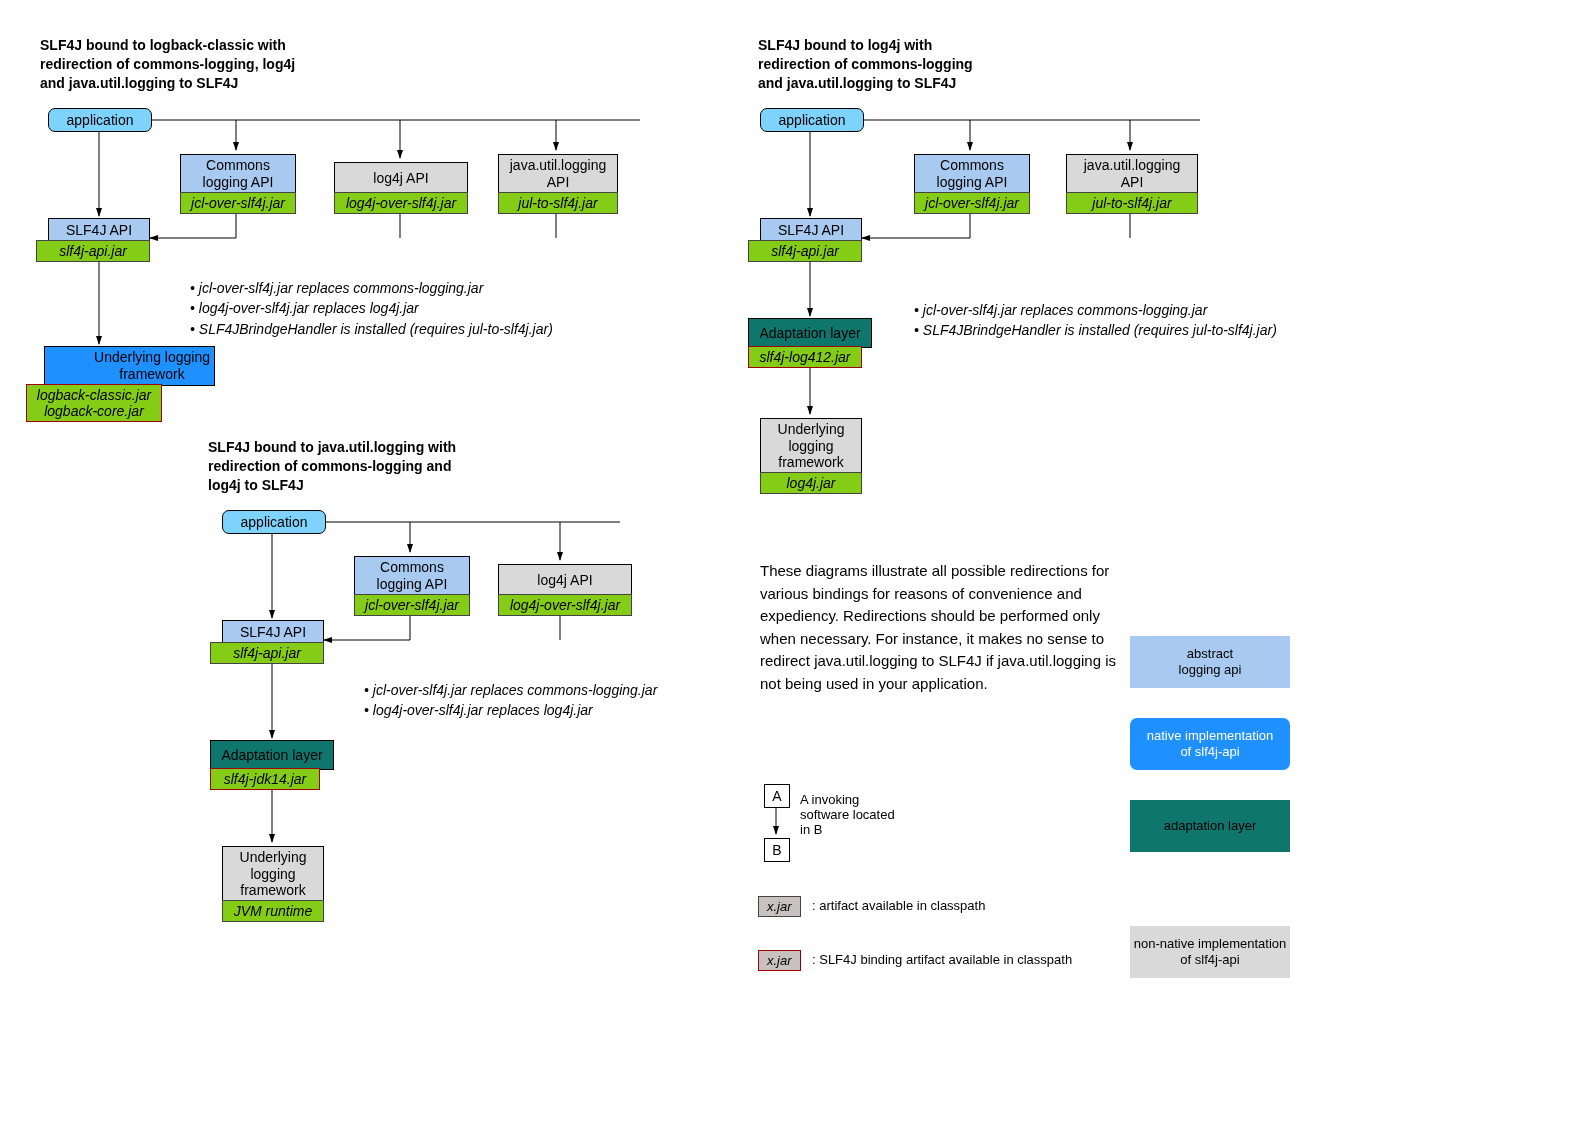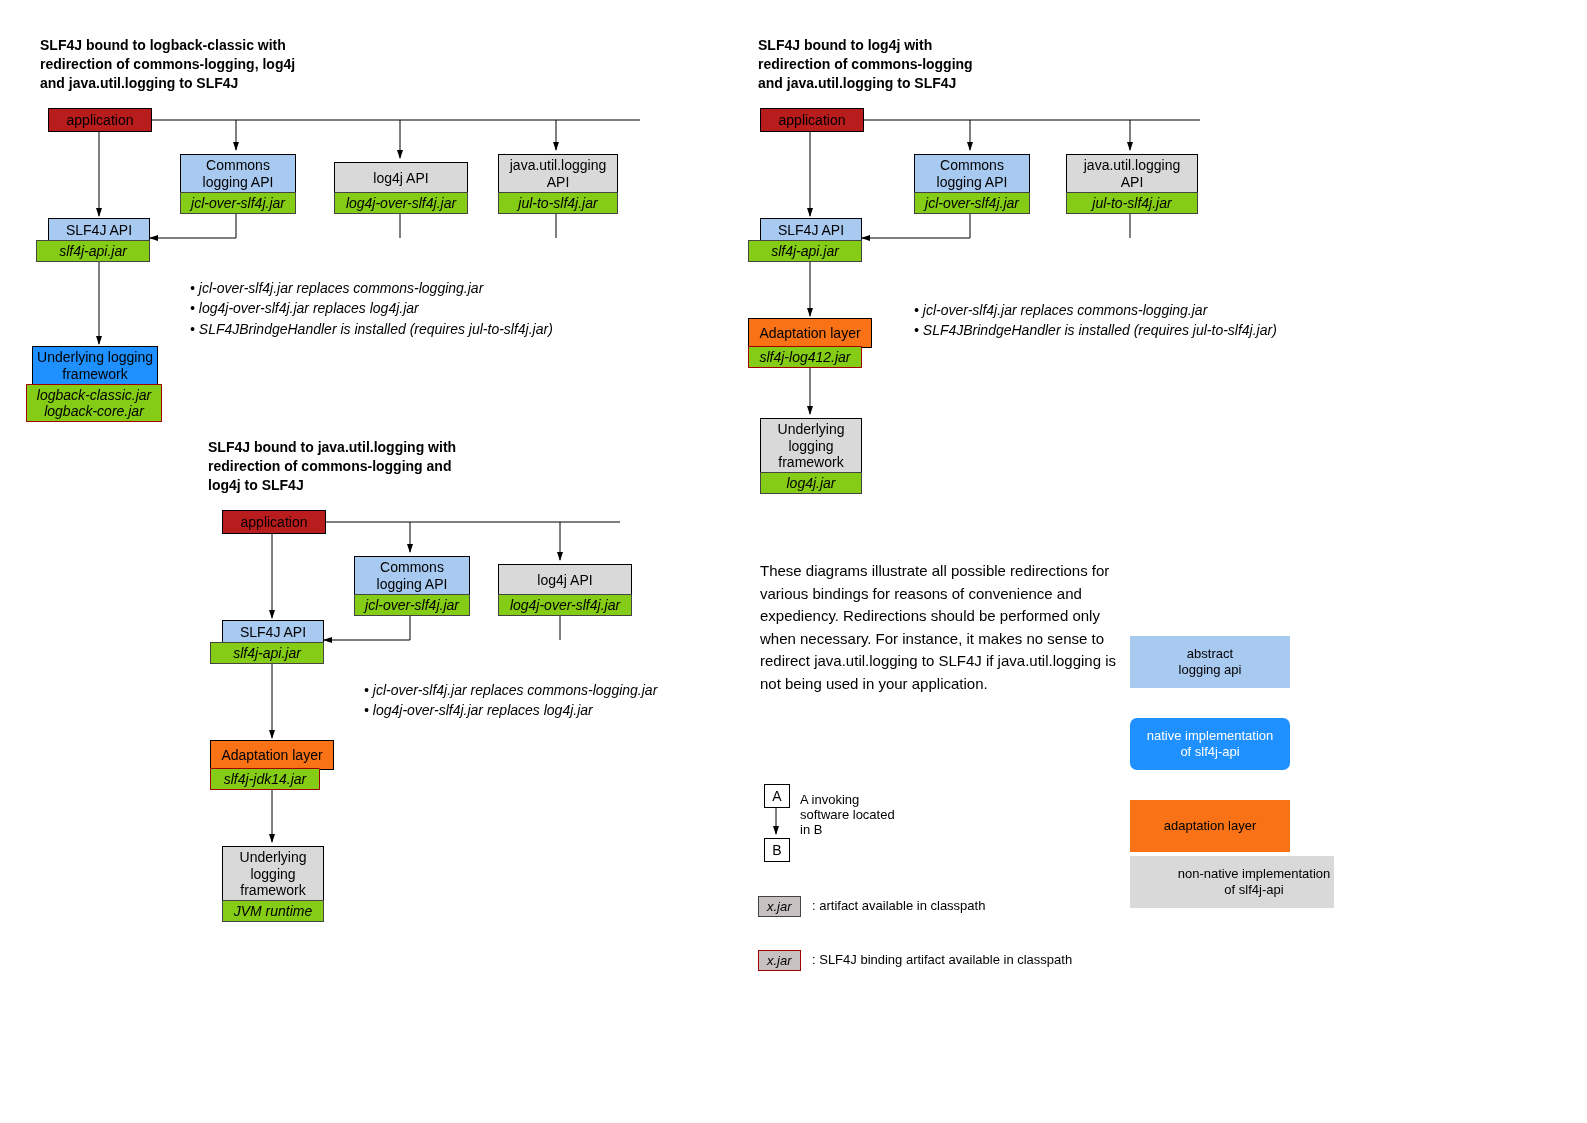--- a/index.html
+++ b/index.html
@@ -2,24 +2,24 @@
 <html><head>
 <meta charset="utf-8">
 <style>
   html,body{margin:0;padding:0;background:#fff;font-family:Arial,Helvetica,sans-serif;font-size:14px;color:#000;}
   .page{position:relative;width:1587px;height:1123px;}
   .title{position:absolute;font-weight:bold;line-height:1.35;}
 
   .box{position:absolute;border:1px solid #000;text-align:center;display:flex;flex-direction:column;justify-content:center;line-height:1.2;}
   .jar{position:absolute;border:1px solid #444;background:#84cc16;font-style:italic;text-align:center;display:flex;align-items:center;justify-content:center;}
   .jar.binding{border:1px solid #a00000;}
-  .b-green{background:#b91c1c;}
+  .b-green{background:#7dd3fc;border-radius:7px;}
   .b-lblue{background:#a8c9f0;}
   .b-blue{background:#1e90ff;}
-  .b-teal{background:#f97316;}
+  .b-teal{background:#0f766e;}
   .b-grey{background:#d9d9d9;}
 
   .bullet{position:absolute;font-size:14px;line-height:1.45;}
   .bullet div::before{content:"• ";}
   .it{font-style:italic;}
 
   .legendbox{position:absolute;width:160px;height:52px;display:flex;align-items:center;justify-content:center;text-align:center;font-size:13px;line-height:1.25;}
   .legjar{position:absolute;border:1px solid #444;background:#c7c1c1;font-style:italic;text-align:center;padding:2px 8px;font-size:13px;}
   .legjar.binding{border:1px solid #a00000;}
   .ltxt{font-size:13px;}
@@ -83,21 +83,21 @@
 <div class="box b-grey" style="left:334px;top:162px;width:132px;height:30px;">log4j API</div>
 <div class="jar" style="left:334px;top:192px;width:132px;height:20px;">log4j-over-slf4j.jar</div>
 
 <div class="box b-grey" style="left: 498px; top: 154px; width: 118px; height: 38px; white-space: pre-line;">java.util.logging
 API</div>
 <div class="jar" style="left:498px;top:192px;width:118px;height:20px;">jul-to-slf4j.jar</div>
 
 <div class="box b-lblue" style="left:48px;top:218px;width:100px;height:22px;">SLF4J API</div>
 <div class="jar" style="left:36px;top:240px;width:112px;height:20px;">slf4j-api.jar</div>
 
-<div class="box b-blue" style="left: 32px; top: 346px; width: 124px; height: 38px; white-space: pre-line;">Underlying logging
+<div class="box b-blue" style="left: 44px; top: 346px; width: 124px; height: 38px; white-space: pre-line; padding-left: 45px;">Underlying logging
 framework</div>
 <div class="jar binding" style="left:26px;top:384px;width:134px;height:36px;white-space:pre-line;">logback-classic.jar
 logback-core.jar</div>
 
 <div class="bullet it" style="left:190px;top:278px;">
   <div>jcl-over-slf4j.jar replaces commons-logging.jar</div>
   <div>log4j-over-slf4j.jar replaces log4j.jar</div>
   <div>SLF4JBrindgeHandler is installed (requires jul-to-slf4j.jar)</div>
 </div>
 
@@ -173,16 +173,16 @@
 <div class="ltxt" style="left:812px;top:898px;">: artifact available in classpath</div>
 
 <div class="legjar binding" style="left:758px;top:950px;">x.jar</div>
 <div class="ltxt" style="left:812px;top:952px;">: SLF4J binding artifact available in classpath</div>
 
 <div class="legendbox b-lblue" style="left: 1130px; top: 636px; white-space: pre-line;">abstract
 logging api</div>
 <div class="legendbox b-blue" style="left: 1130px; top: 718px; color: rgb(255, 255, 255); white-space: pre-line; border-radius: 7px;">native implementation
 of slf4j-api</div>
 <div class="legendbox b-teal" style="left:1130px;top:800px;">adaptation layer</div>
-<div class="legendbox b-grey" style="left: 1130px; top: 856px; white-space: pre-line; padding-left: 44px;">non-native implementation
+<div class="legendbox b-grey" style="left: 1130px; top: 926px; white-space: pre-line;">non-native implementation
 of slf4j-api</div>
 
 </div>
 
 </body></html>

